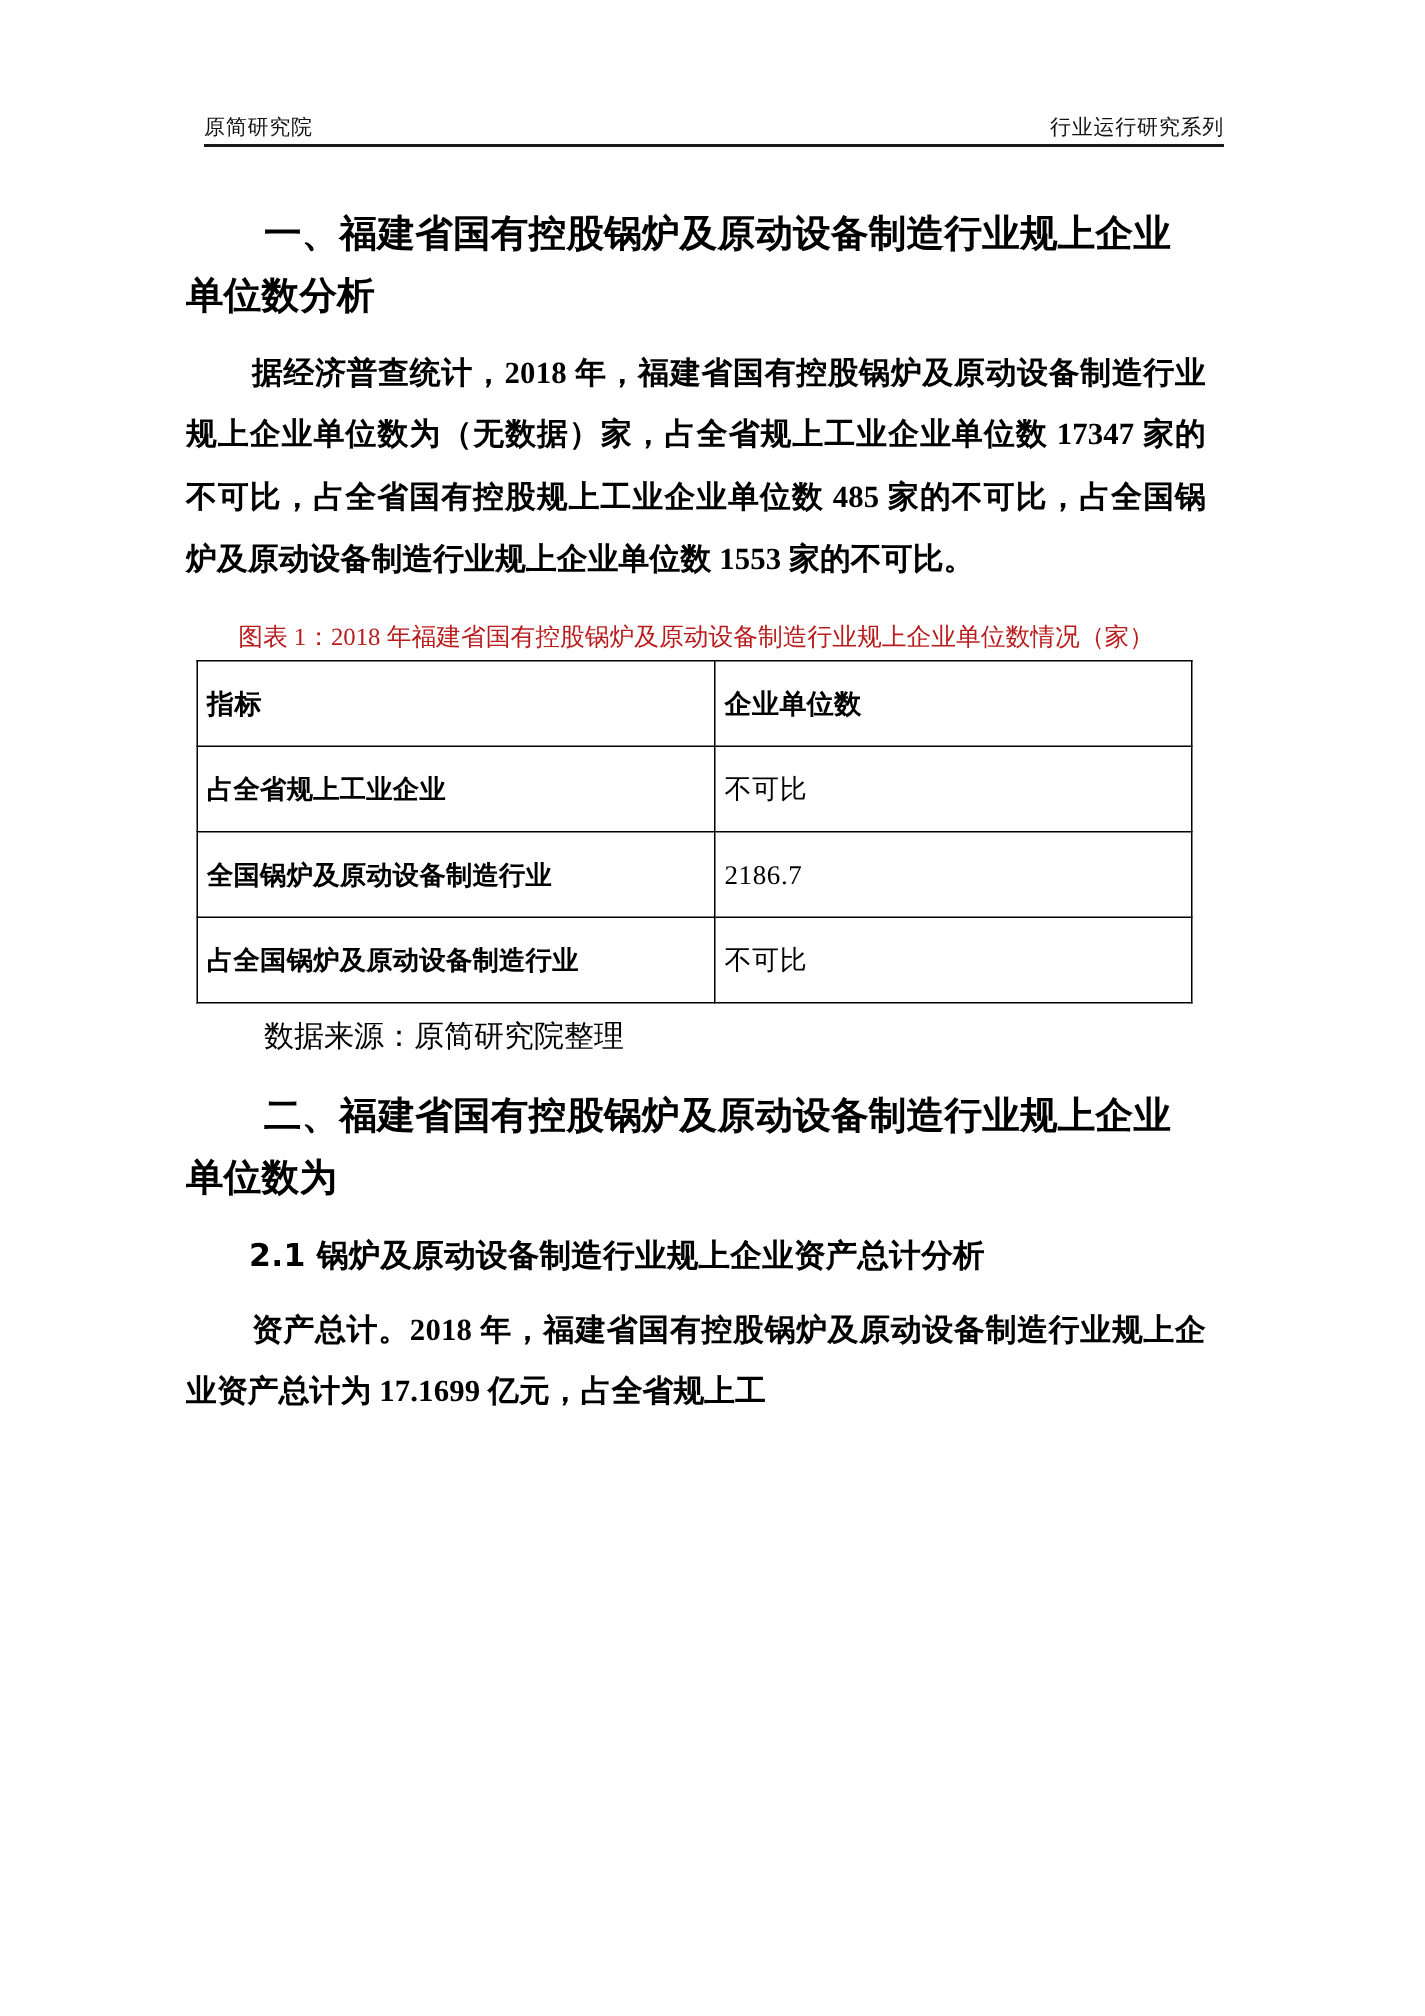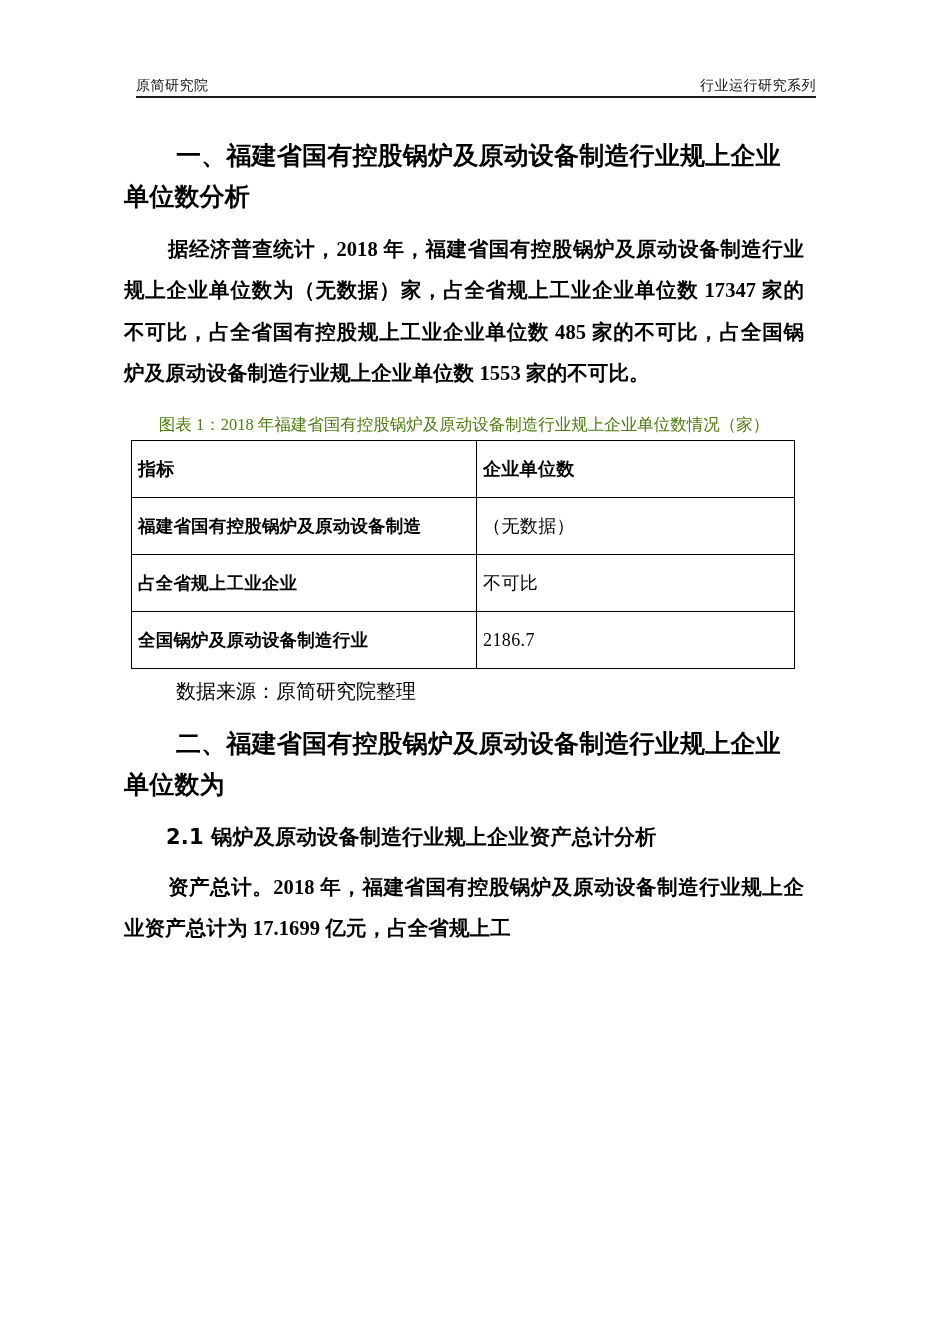--- a/index.html
+++ b/index.html
@@ -84,21 +84,21 @@
     font-weight: bold;
   }
 
   
   .fig-caption {
     font-family: "Liberation Serif", "DejaVu Serif", serif;
     font-size: 16.5px;
     line-height: 1.42;
     text-align: center;
     margin: 18px 0 4px 0;
-    color: #4d7c0f;
+    color: #b91c1c;
   }
 
   
   table.data-table {
     border-collapse: collapse;
     width: 663px;
     margin: 0 0 0 7px;
     table-layout: fixed;
   }
   table.data-table td, table.data-table th {
@@ -174,31 +174,31 @@
         <col class="col-value">
       </colgroup>
       <thead>
         <tr>
           <th>指标</th>
           <th>企业单位数</th>
         </tr>
       </thead>
       <tbody>
         <tr>
-          <td class="label-cell">福建省国有控股锅炉及原动设备制造</td>
-          <td class="value-cell">（无数据）</td>
-        </tr>
-        <tr>
           <td class="label-cell">占全省规上工业企业</td>
           <td class="value-cell">不可比</td>
         </tr>
         <tr>
           <td class="label-cell">全国锅炉及原动设备制造行业</td>
           <td class="value-cell">2186.7</td>
         </tr>
+        <tr>
+          <td class="label-cell">占全国锅炉及原动设备制造行业</td>
+          <td class="value-cell">不可比</td>
+        </tr>
       </tbody>
     </table>
 
     <div class="src-note">数据来源：原简研究院整理</div>
 
     <h1 class="sec-title">二、福建省国有控股锅炉及原动设备制造行业规上企业单位数为</h1>
 
     <h2 class="sub-title">2.1  锅炉及原动设备制造行业规上企业资产总计分析</h2>
 
     <p class="body-text">资产总计。2018 年，福建省国有控股锅炉及原动设备制造行业规上企业资产总计为 17.1699 亿元，占全省规上工</p>

